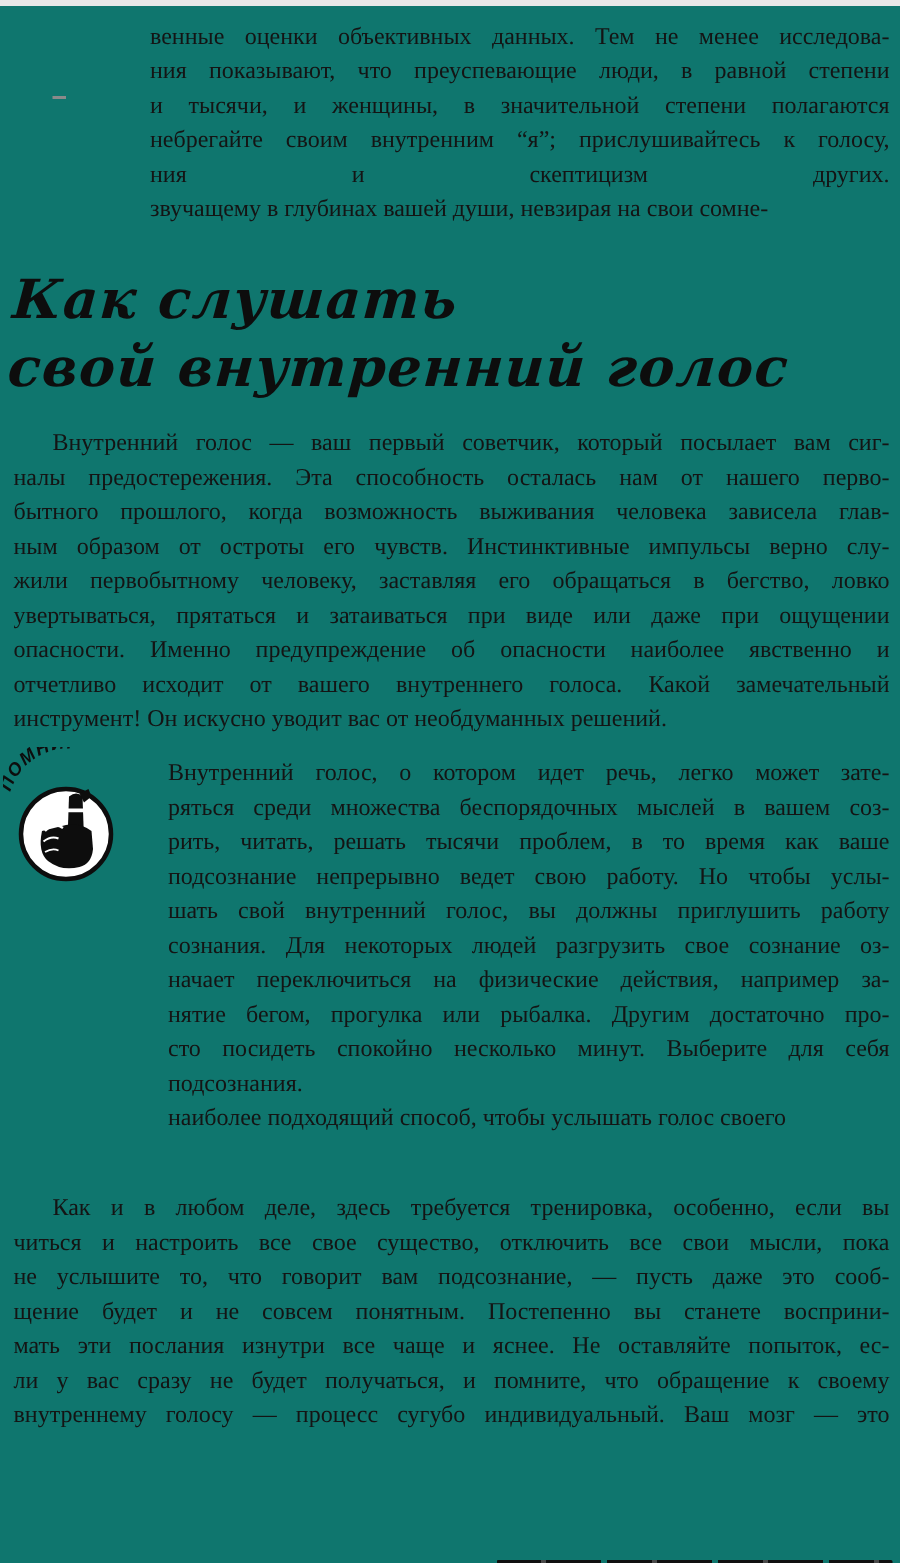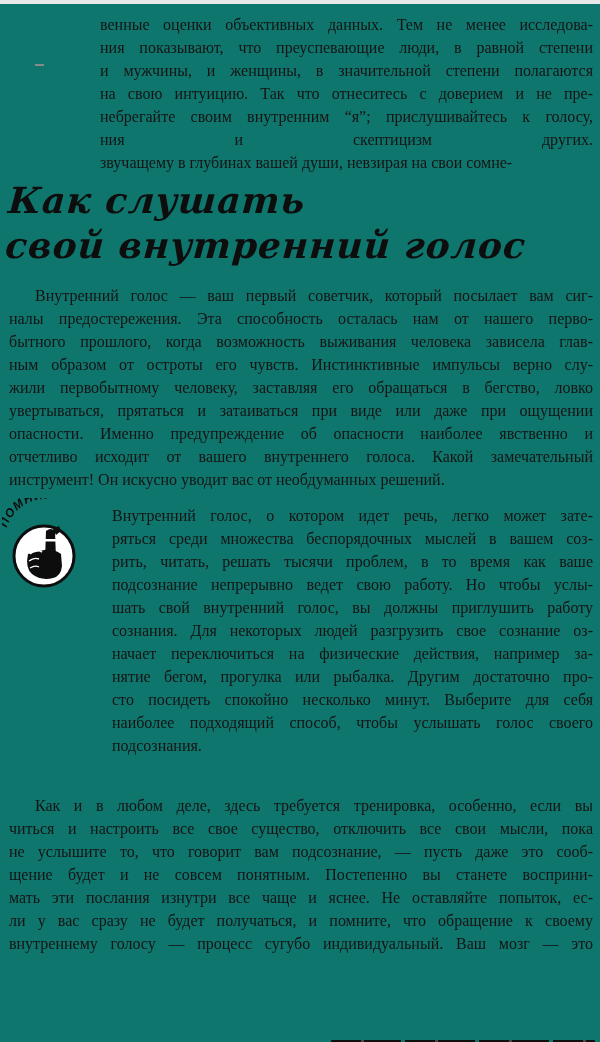--- a/index.html
+++ b/index.html
@@ -95,22 +95,21 @@
 </head>
 <body>
 
 <div class="page">
 
   <div class="margin-dash"></div>
 
   <div class="para top-para">
       <div class="line">венные оценки объективных данных. Тем не менее исследова-</div>
       <div class="line">ния показывают, что преуспевающие люди, в равной степени</div>
-      <div class="line">и мужчины, и женщины, в значительной степени полагаются</div>
-      <div class="line">на свою интуицию. Так что отнеситесь с доверием и не пре-</div>
+      <div class="line">и тысячи, и женщины, в значительной степени полагаются</div>
       <div class="line">небрегайте своим внутренним “я”; прислушивайтесь к голосу,</div>
       <div class="line">ния и скептицизм других.</div>
       <div class="line">звучащему в глубинах вашей души, невзирая на свои сомне-</div>
     </div>
 
   <div class="heading">
     <div>Как слушать</div>
     <div>свой внутренний голос</div>
   </div>
 
@@ -151,22 +150,22 @@
   <div class="para remember-para">
       <div class="line">Внутренний голос, о котором идет речь, легко может зате-</div>
       <div class="line">ряться среди множества беспорядочных мыслей в вашем соз-</div>
       <div class="line">рить, читать, решать тысячи проблем, в то время как ваше</div>
       <div class="line">подсознание непрерывно ведет свою работу. Но чтобы услы-</div>
       <div class="line">шать свой внутренний голос, вы должны приглушить работу</div>
       <div class="line">сознания. Для некоторых людей разгрузить свое сознание оз-</div>
       <div class="line">начает переключиться на физические действия, например за-</div>
       <div class="line">нятие бегом, прогулка или рыбалка. Другим достаточно про-</div>
       <div class="line">сто посидеть спокойно несколько минут. Выберите для себя</div>
+      <div class="line">подсознания.</div>
       <div class="line">наиболее подходящий способ, чтобы услышать голос своего</div>
-      <div class="line">подсознания.</div>
     </div>
 
   <div class="para para-2 indent-first cont">
       <div class="line">Как и в любом деле, здесь требуется тренировка, особенно, если вы</div>
       <div class="line">читься и настроить все свое существо, отключить все свои мысли, пока</div>
       <div class="line">не услышите то, что говорит вам подсознание, — пусть даже это сооб-</div>
       <div class="line">щение будет и не совсем понятным. Постепенно вы станете восприни-</div>
       <div class="line">мать эти послания изнутри все чаще и яснее. Не оставляйте попыток, ес-</div>
       <div class="line">ли у вас сразу не будет получаться, и помните, что обращение к своему</div>
       <div class="line">внутреннему голосу — процесс сугубо индивидуальный. Ваш мозг — это</div>

